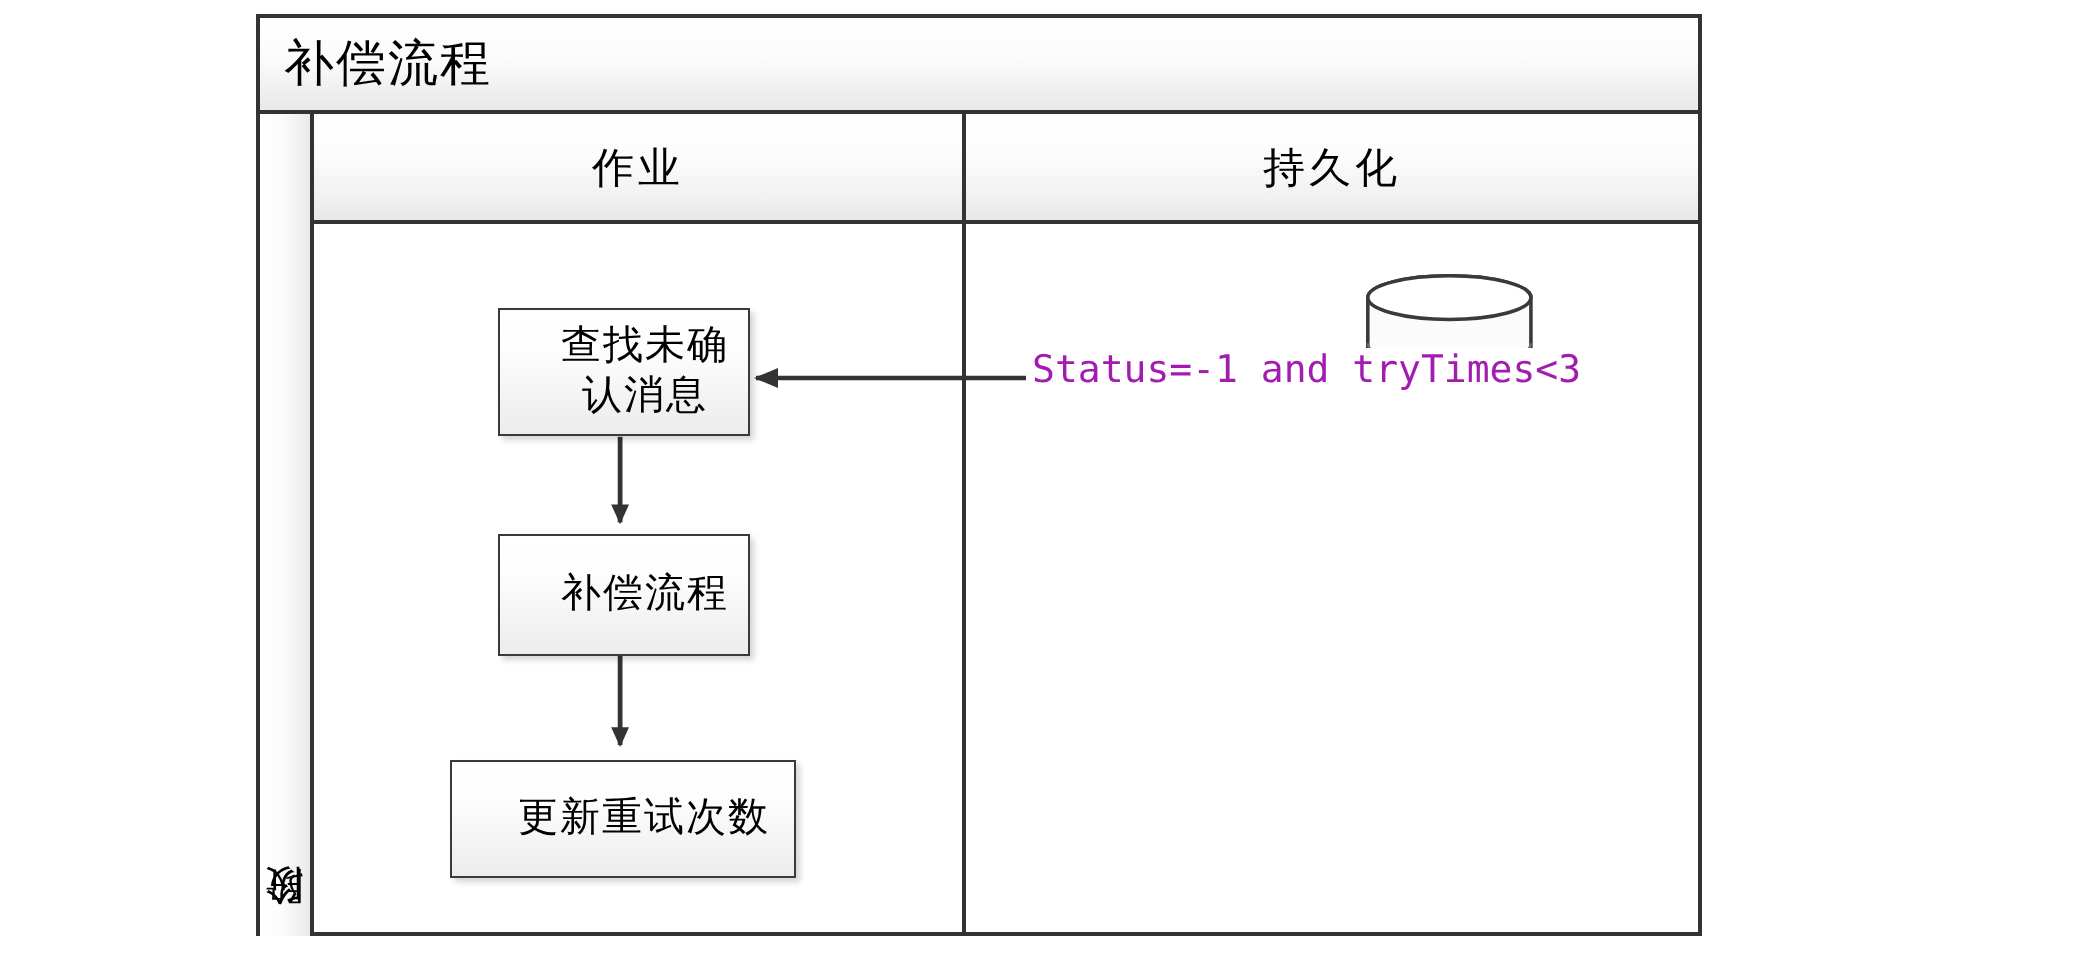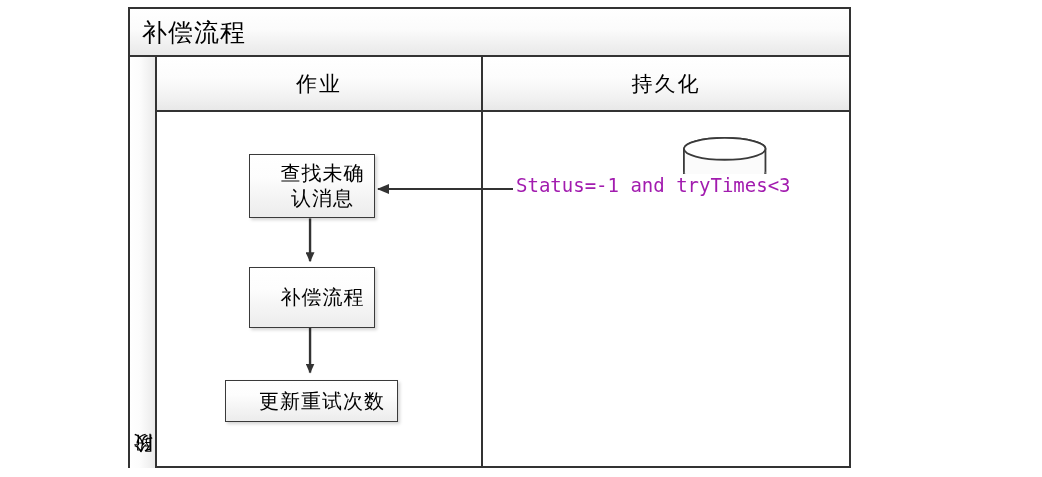--- a/index.html
+++ b/index.html
@@ -189,21 +189,21 @@
           <line x1="154" y1="107" x2="154" y2="150" stroke="#333333" stroke-width="2.4" marker-end="url(#arrowhead)"></line>
 
           <line x1="154" y1="216" x2="154" y2="262" stroke="#333333" stroke-width="2.4" marker-end="url(#arrowhead)"></line>
         </svg>
 
         <div class="task" style="left:92px; top:42px; width:126px; height:64px;">查找未确
 认消息</div>
 
         <div class="task" style="left:92px; top:155px; width:126px; height:61px;">补偿流程</div>
 
-        <div class="task" style="left:68px; top:268px; width:173px; height:42px;">更新重试次数</div>
+        <div class="task" style="left:68px; top:268px; width:173px; height:59px;">更新重试次数</div>
 
       </div>
     </div>
 
     <div class="lane right">
       <div class="lane-header">持久化</div>
       <div class="lane-body">
 
         <svg class="flow-svg" viewBox="0 0 368 356" preserveAspectRatio="none">
           <g transform="translate(0,0)">

